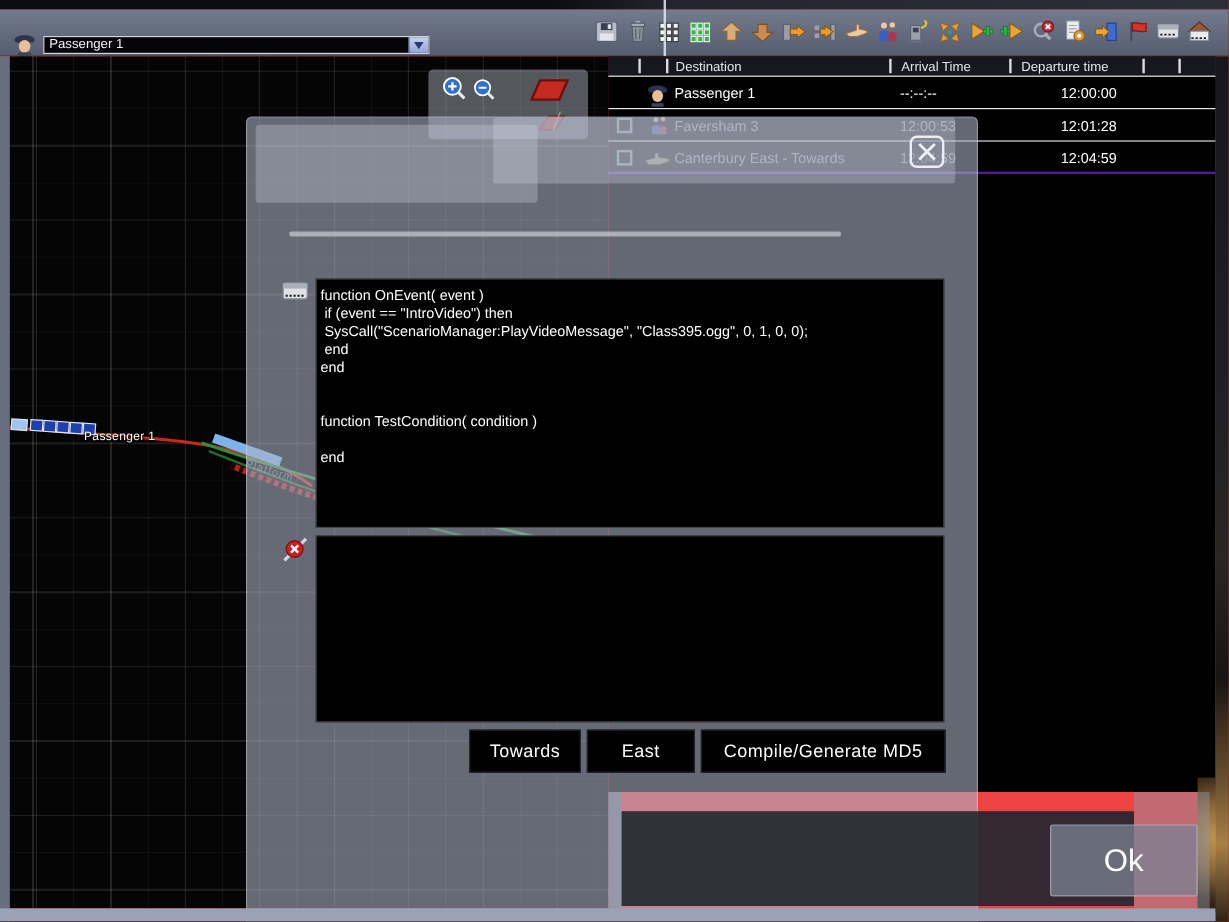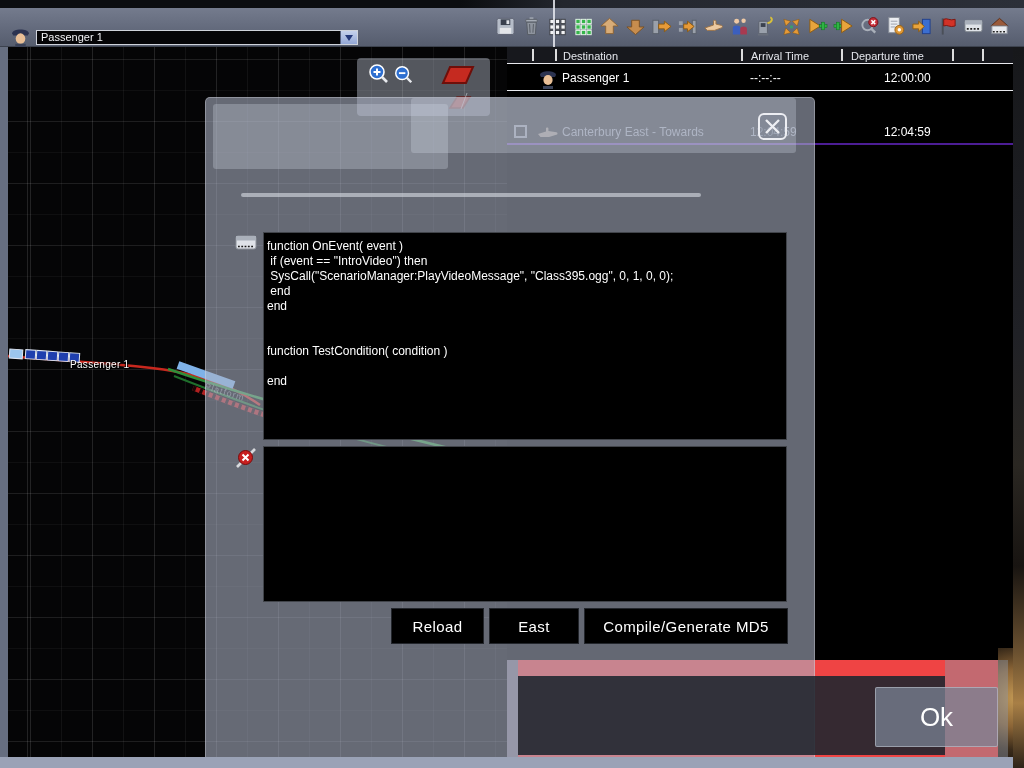--- a/index.html
+++ b/index.html
@@ -306,20 +306,32 @@
       <svg class="row-ico" width="22" height="24" viewBox="0 0 22 22">
           <path d="M3 8 c0-5 16-5 16 0 l-1 2 H4 Z" fill="#2c3350"></path>
           <ellipse cx="11" cy="13" rx="4.6" ry="5" fill="#e9bf96"></ellipse>
           <rect x="6" y="19" width="10" height="3" fill="#3a4258"></rect>
         </svg>
       <span class="dest">Passenger 1</span>
       <span class="arr">--:--:--</span>
       <span class="dep">12:00:00</span>
     </div>
 
+    <div class="tt-row row-2">
+      <span class="tt-check"></span>
+      <svg class="row-ico" style="left:33px; top:3px;" width="18" height="21" viewBox="0 0 22 26">
+          <circle cx="8" cy="6" r="2.6" fill="#b99a84"></circle>
+          <path d="M4 21 v-7 c0-3.4 8-3.4 8 0 v7 z" fill="#3b5fbe" opacity=".75"></path>
+          <circle cx="15.3" cy="5.5" r="2.3" fill="#b99a84"></circle>
+          <path d="M11.8 21 v-6.3 c0-3 7-3 7 0 V21 z" fill="#a83a50" opacity=".75"></path>
+        </svg>
+      <span class="dest">Faversham 3</span>
+      <span class="arr">12:00:53</span>
+      <span class="dep">12:01:28</span>
+    </div>
 
     <div class="tt-row row-3">
       <span class="tt-check"></span>
       <svg class="row-ico" style="left:29px; top:6px;" width="24" height="16" viewBox="0 0 24 16">
           <path d="M2 9 L10 6.5 L10 3.5 C10 2.2 12.4 2.2 12.4 3.5 L12.4 6 L20.5 7.2 C22 7.6 21.8 9.6 20.3 9.8 L13 12 L4.5 12 Z" fill="#8d7f6e"></path>
         </svg>
       <span class="dest">Canterbury East - Towards</span>
       <span class="arr">12:04:59</span>
       <span class="dep">12:04:59</span>
     </div>
@@ -351,21 +363,21 @@
 end</pre>
     </div>
 
     <svg class="side-ico" style="top:349px;" width="22" height="22" viewBox="0 0 22 22">
         <line x1="2" y1="20" x2="20" y2="2" stroke="#d8dade" stroke-width="2.6"></line>
         <circle cx="10.5" cy="10.5" r="7" fill="#c81f1f" stroke="#7a0d0d"></circle>
         <path d="M7.5 7.5 l6 6 M13.5 7.5 l-6 6" stroke="#fff" stroke-width="2"></path>
       </svg>
     <div class="out-box"></div>
 
-    <div class="d-btn btn-reload">Reload</div>
+    <div class="d-btn btn-reload">Towards</div>
     <div class="d-btn btn-edit">East</div>
     <div class="d-btn btn-md5">Compile/Generate MD5</div>
   </div>
 
   <div class="photo-corner"></div>
   <div class="br-strip"></div>
   <div class="br-wash"></div>
   <div class="br-panel"></div>
   <div class="ok-btn">Ok</div>
 

